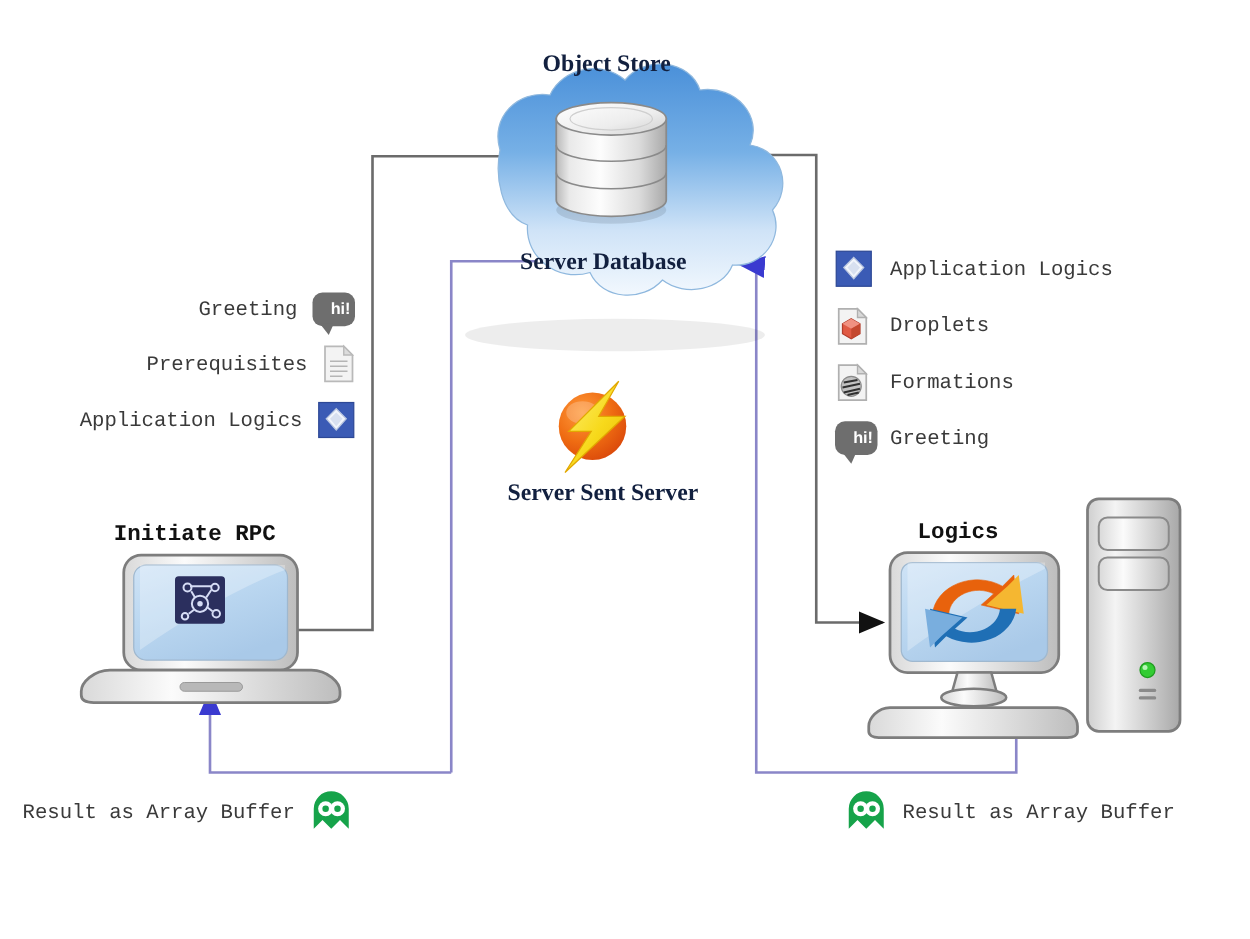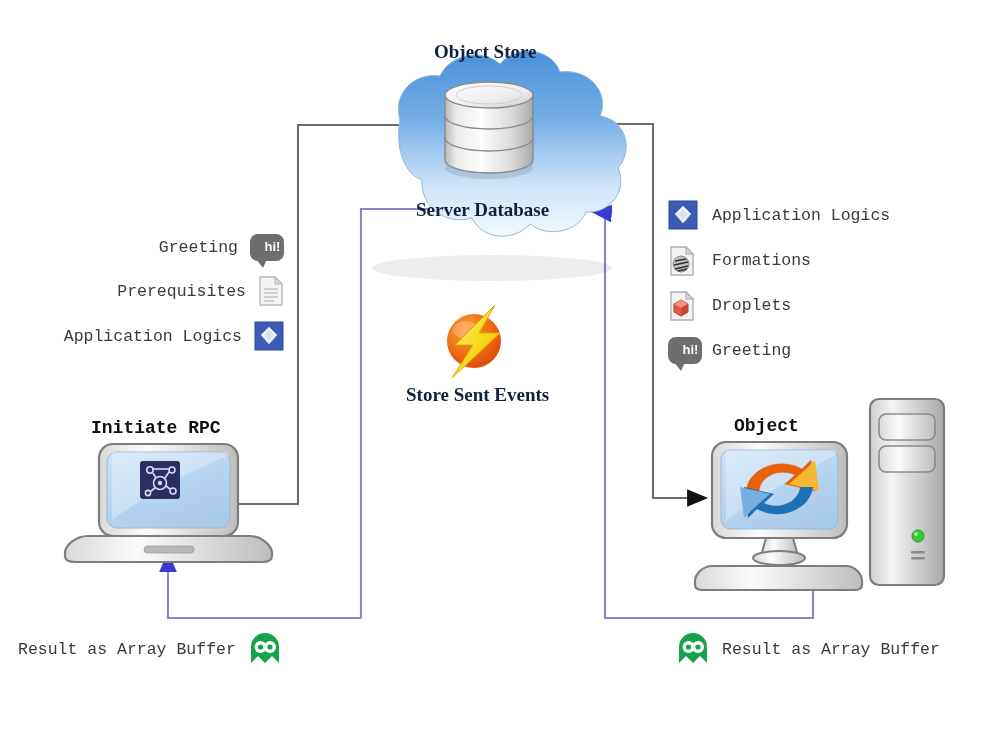--- a/index.html
+++ b/index.html
@@ -205,25 +205,25 @@
       <circle cx="916" cy="534" r="2" fill="#b6f5b6"></circle>
       <rect x="911" y="551" width="14" height="2.6" rx="1.3" fill="#8a8a8a"></rect>
       <rect x="911" y="557" width="14" height="2.6" rx="1.3" fill="#8a8a8a"></rect>
     </g>
   </svg>
 
   <div class="abs serif-title" style="left:434px;top:41px;">Object Store</div>
 
   <div class="abs serif-title" style="left:416px;top:199px;">Server Database</div>
 
-  <div class="abs serif-title" style="left:406px;top:384px;">Store Sent Events</div>
+  <div class="abs serif-title" style="left:406px;top:384px;">Server Sent Server</div>
 
   <div class="abs node-title" style="left:91px;top:418px;">Initiate RPC</div>
 
-  <div class="abs node-title" style="left:734px;top:416px;">Object</div>
+  <div class="abs node-title" style="left:734px;top:416px;">Logics</div>
 
   <div class="abs" style="left:20px;top:226px;width:264px;">
 
     <div class="row row-left" style="height:42px;">
       <span class="mono-label">Greeting</span>
       <span class="icon-box" style="margin-left:12px;">
         <span class="bubble">
             <span>hi!</span>
           </span>
       </span>
@@ -261,20 +261,33 @@
 
     <div class="row" style="height:46px;">
       <span class="icon-box" style="width:36px;">
         <svg width="30" height="30" viewBox="0 0 30 30">
           <rect x="1" y="1" width="28" height="28" fill="#3b5bb5" stroke="#2d4896" stroke-width="1"></rect>
           <path d="M15,6 L23,14 L15,23 L7,14 z" fill="#f2f5fb" stroke="#b9c6e0" stroke-width="1"></path>
           <path d="M15,9 L20,14 L15,20 L10,14 z" fill="#d8e0f0"></path>
         </svg>
       </span>
       <span class="mono-label" style="margin-left:8px;">Application Logics</span>
+    </div>
+
+    <div class="row" style="height:45px;">
+      <span class="icon-box" style="width:36px;">
+        <svg width="28" height="32" viewBox="0 0 28 32">
+          <path d="M3,2 L18,2 L25,9 L25,30 L3,30 z" fill="#f3f3f3" stroke="#b0b0b0" stroke-width="1.4"></path>
+          <path d="M18,2 L18,9 L25,9 z" fill="#d8d8d8" stroke="#b0b0b0" stroke-width="1.1"></path>
+          <path d="M13,10 L20,14 L20,22 L13,26 L6,22 L6,14 z" fill="#e05a44" stroke="#b23d2c" stroke-width="1"></path>
+          <path d="M13,10 L20,14 L13,18 L6,14 z" fill="#f09181"></path>
+          <path d="M13,18 L20,14 L20,22 L13,26 z" fill="#c4482f"></path>
+        </svg>
+      </span>
+      <span class="mono-label" style="margin-left:8px;">Droplets</span>
     </div>
 
     <div class="row" style="height:45px;">
       <span class="icon-box" style="width:36px;">
         <svg width="28" height="32" viewBox="0 0 28 32">
           <path d="M3,2 L18,2 L25,9 L25,30 L3,30 z" fill="#f3f3f3" stroke="#b0b0b0" stroke-width="1.4"></path>
           <path d="M18,2 L18,9 L25,9 z" fill="#d8d8d8" stroke="#b0b0b0" stroke-width="1.1"></path>
           <circle cx="13" cy="19" r="8" fill="#cfcfcf" stroke="#8d8d8d" stroke-width="1"></circle>
           <path d="M13,11 a8,8 0 0 1 0,16 a8,8 0 0 1 0,-16 z" fill="#6f6f6f" opacity="0.15"></path>
           <g stroke="#2f2f2f" stroke-width="1.5">
@@ -283,33 +296,20 @@
             <line x1="7" y1="24" x2="20" y2="21"></line>
             <line x1="10" y1="26" x2="19" y2="24"></line>
           </g>
         </svg>
       </span>
       <span class="mono-label" style="margin-left:8px;">Formations</span>
     </div>
 
     <div class="row" style="height:45px;">
       <span class="icon-box" style="width:36px;">
-        <svg width="28" height="32" viewBox="0 0 28 32">
-          <path d="M3,2 L18,2 L25,9 L25,30 L3,30 z" fill="#f3f3f3" stroke="#b0b0b0" stroke-width="1.4"></path>
-          <path d="M18,2 L18,9 L25,9 z" fill="#d8d8d8" stroke="#b0b0b0" stroke-width="1.1"></path>
-          <path d="M13,10 L20,14 L20,22 L13,26 L6,22 L6,14 z" fill="#e05a44" stroke="#b23d2c" stroke-width="1"></path>
-          <path d="M13,10 L20,14 L13,18 L6,14 z" fill="#f09181"></path>
-          <path d="M13,18 L20,14 L20,22 L13,26 z" fill="#c4482f"></path>
-        </svg>
-      </span>
-      <span class="mono-label" style="margin-left:8px;">Droplets</span>
-    </div>
-
-    <div class="row" style="height:45px;">
-      <span class="icon-box" style="width:36px;">
         <span class="bubble">
             <span>hi!</span>
           </span>
       </span>
       <span class="mono-label" style="margin-left:8px;">Greeting</span>
     </div>
   </div>
 
   <div class="abs row" style="left:18px;top:632px;">
     <span class="mono-label">Result as Array Buffer</span>

